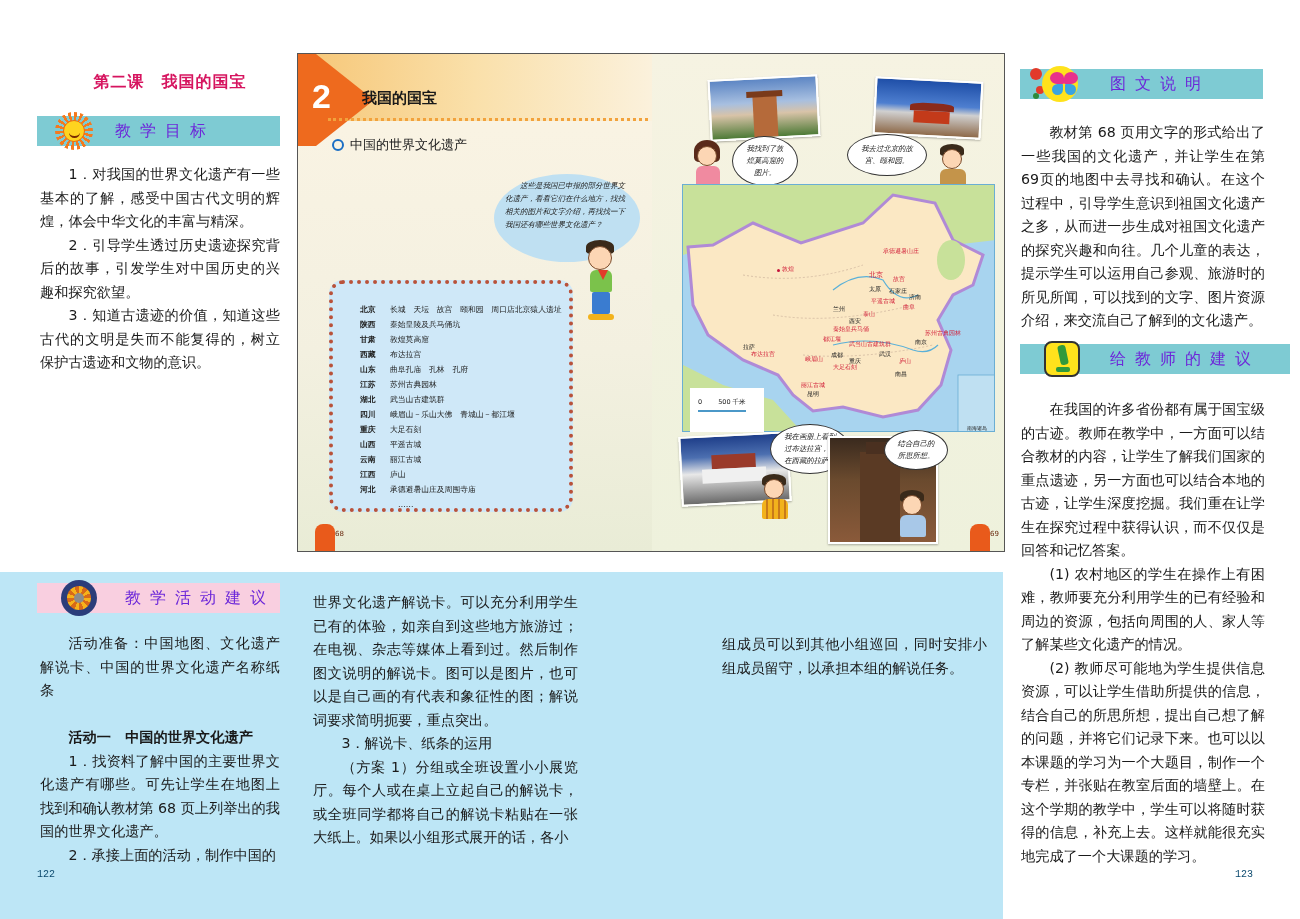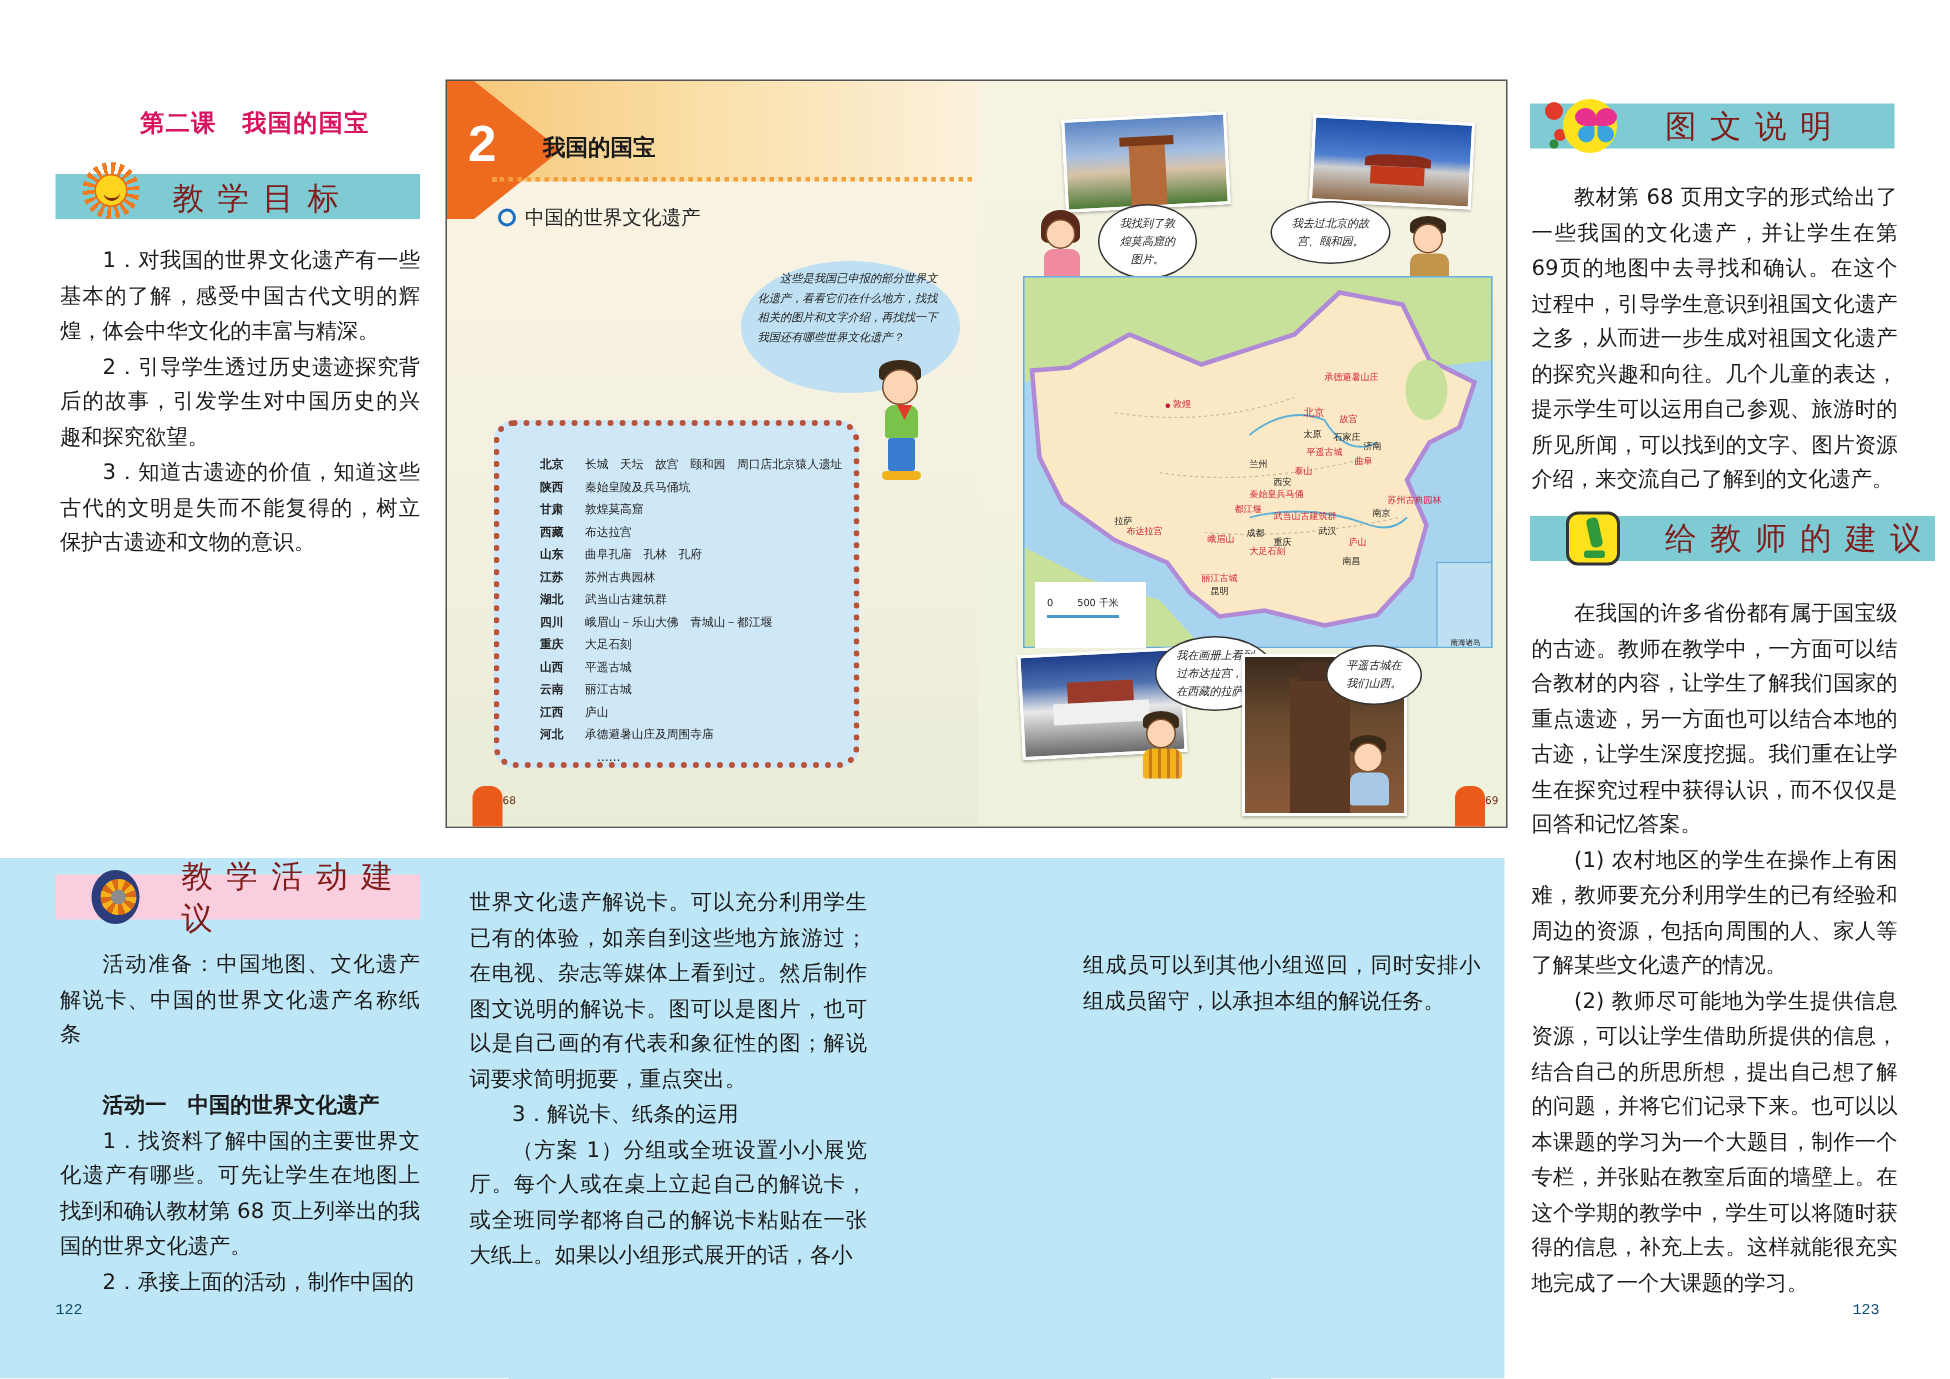--- a/index.html
+++ b/index.html
@@ -4,21 +4,21 @@
 <style>
   * { box-sizing: border-box; margin: 0; padding: 0; }
   html, body { width: 1300px; height: 919px; background: #ffffff; overflow: hidden; }
   body { position: relative; font-family: "DejaVu Sans", "Liberation Sans", sans-serif; color: #1a1a1a; }
 
   .blue-panel { position: absolute; left: 0; top: 572px; width: 1003px; height: 347px; background: #bde6f6; }
 
   
   .lesson-title { position: absolute; left: 60px; top: 72px; width: 220px; text-align: center; font-size: 16px; font-weight: bold; color: #d6145f; letter-spacing: 1px; }
   .section-bar { position: absolute; height: 30px; display: flex; align-items: center; }
-  .section-bar .label { font-size: 21px; letter-spacing: 9px; color: #7f1d1d; }
+  .section-bar .label { font-size: 16px; letter-spacing: 9px; color: #6d28d9; }
   .bar-teal { background: #7ecbd3; }
   .bar-pink { background: #f9cfe0; }
 
   .para { position: absolute; font-size: 14.2px; line-height: 23.5px; color: #1a1a1a; text-align: justify; }
   .para p { text-indent: 2em; }
   .para p.noindent { text-indent: 0; }
   .para p.gap { margin-top: 23.5px; }
 
   .icon-sun { width: 38px; height: 38px; position: relative; margin-left: 18px; margin-right: 22px; }
   .icon-sun .rays { position: absolute; inset: 0; background: conic-gradient(#f47a1f 0 10deg, transparent 10deg 20deg, #f47a1f 20deg 30deg, transparent 30deg 40deg, #f47a1f 40deg 50deg, transparent 50deg 60deg, #f47a1f 60deg 70deg, transparent 70deg 80deg, #f47a1f 80deg 90deg, transparent 90deg 100deg, #f47a1f 100deg 110deg, transparent 110deg 120deg, #f47a1f 120deg 130deg, transparent 130deg 140deg, #f47a1f 140deg 150deg, transparent 150deg 160deg, #f47a1f 160deg 170deg, transparent 170deg 180deg, #f47a1f 180deg 190deg, transparent 190deg 200deg, #f47a1f 200deg 210deg, transparent 210deg 220deg, #f47a1f 220deg 230deg, transparent 230deg 240deg, #f47a1f 240deg 250deg, transparent 250deg 260deg, #f47a1f 260deg 270deg, transparent 270deg 280deg, #f47a1f 280deg 290deg, transparent 290deg 300deg, #f47a1f 300deg 310deg, transparent 310deg 320deg, #f47a1f 320deg 330deg, transparent 330deg 340deg, #f47a1f 340deg 350deg, transparent 350deg 360deg); border-radius: 50%; }
@@ -84,21 +84,21 @@
   
   .page-num { position: absolute; font-size: 10px; font-family: Liberation Mono, monospace; color: #0c4a6e; }
 </style>
 </head>
 <body>
 
 <div class="blue-panel"></div>
 
 <div class="lesson-title">第二课　我国的国宝</div>
 
-<div class="section-bar bar-teal" style="left:37px; top:116px; width:243px;align-items:flex-end;">
+<div class="section-bar bar-teal" style="left:37px; top:116px; width:243px;">
   <div class="icon-sun">
       <div class="rays"></div>
       <div class="face"></div>
     </div>
   <span class="label">教学目标</span>
 </div>
 
 <div class="para" style="left:40px; top:163px; width:240px;">
   <p>1．对我国的世界文化遗产有一些基本的了解，感受中国古代文明的辉煌，体会中华文化的丰富与精深。</p>
   <p>2．引导学生透过历史遗迹探究背后的故事，引发学生对中国历史的兴趣和探究欲望。</p>
@@ -296,21 +296,21 @@
     <div class="bubble" style="left:118px; top:370px; width:80px; height:50px;">我在画册上看到过布达拉宫，它在西藏的拉萨。</div>
     <div class="kid" style="left:110px; top:420px;">
       <div class="hair" style="left:0; top:0; width:24px; height:12px;"></div>
       <div class="head" style="left:2px; top:5px; width:20px; height:20px;"></div>
       <div class="body" style="left:0; top:25px; width:26px; height:20px; background:repeating-linear-gradient(90deg,#f2b21c 0 4px,#c87a1a 4px 6px);"></div>
     </div>
     <div class="photo" style="left:176px; top:382px; width:110px; height:108px; background:linear-gradient(180deg,#3a2a1e 0%,#6a4a2e 40%,#8a5a3a 100%);">
       <div style="position:absolute; left:30px; top:14px; width:40px; height:90px; background:#5a3a24;"></div>
       <div style="position:absolute; left:36px; top:4px; width:30px; height:12px; background:#4a3020;"></div>
     </div>
-    <div class="bubble" style="left:232px; top:376px; width:64px; height:40px;">平遥古城在我们山西。</div>
+    <div class="bubble" style="left:232px; top:376px; width:64px; height:40px;">结合自己的所思所想。</div>
     <div class="kid" style="left:248px; top:436px;">
       <div class="hair" style="left:0; top:0; width:24px; height:12px;"></div>
       <div class="head" style="left:2px; top:5px; width:20px; height:20px;"></div>
       <div class="body" style="left:0; top:25px; width:26px; height:22px; background:#a8c8e8;"></div>
     </div>
 
     <div class="pgtab" style="left:318px;">69</div>
   </div>
 </div>
 

